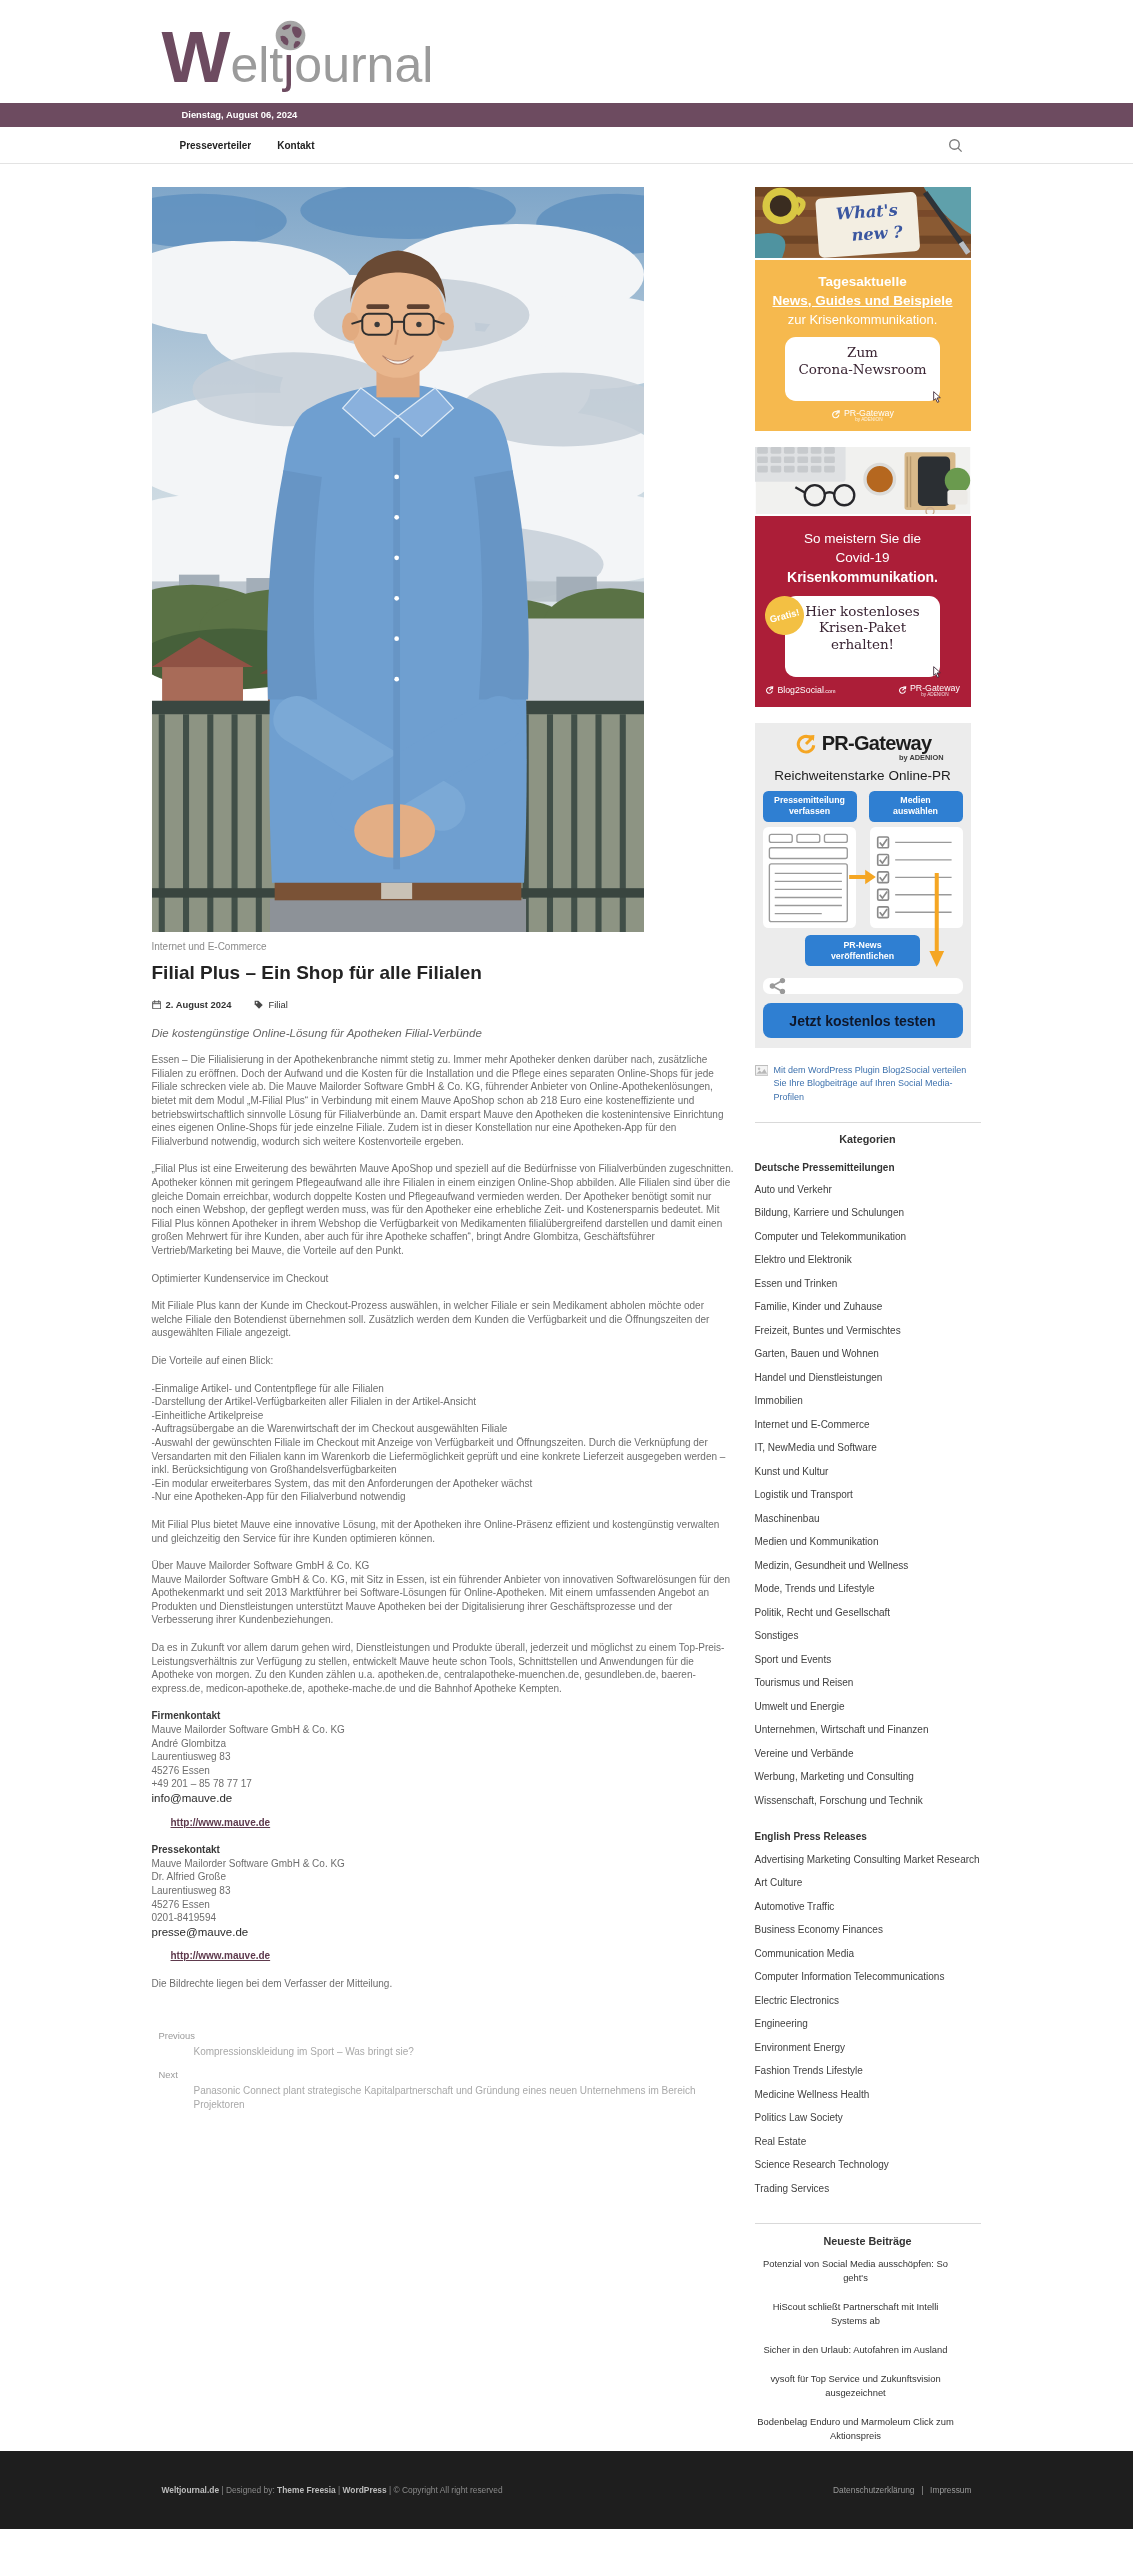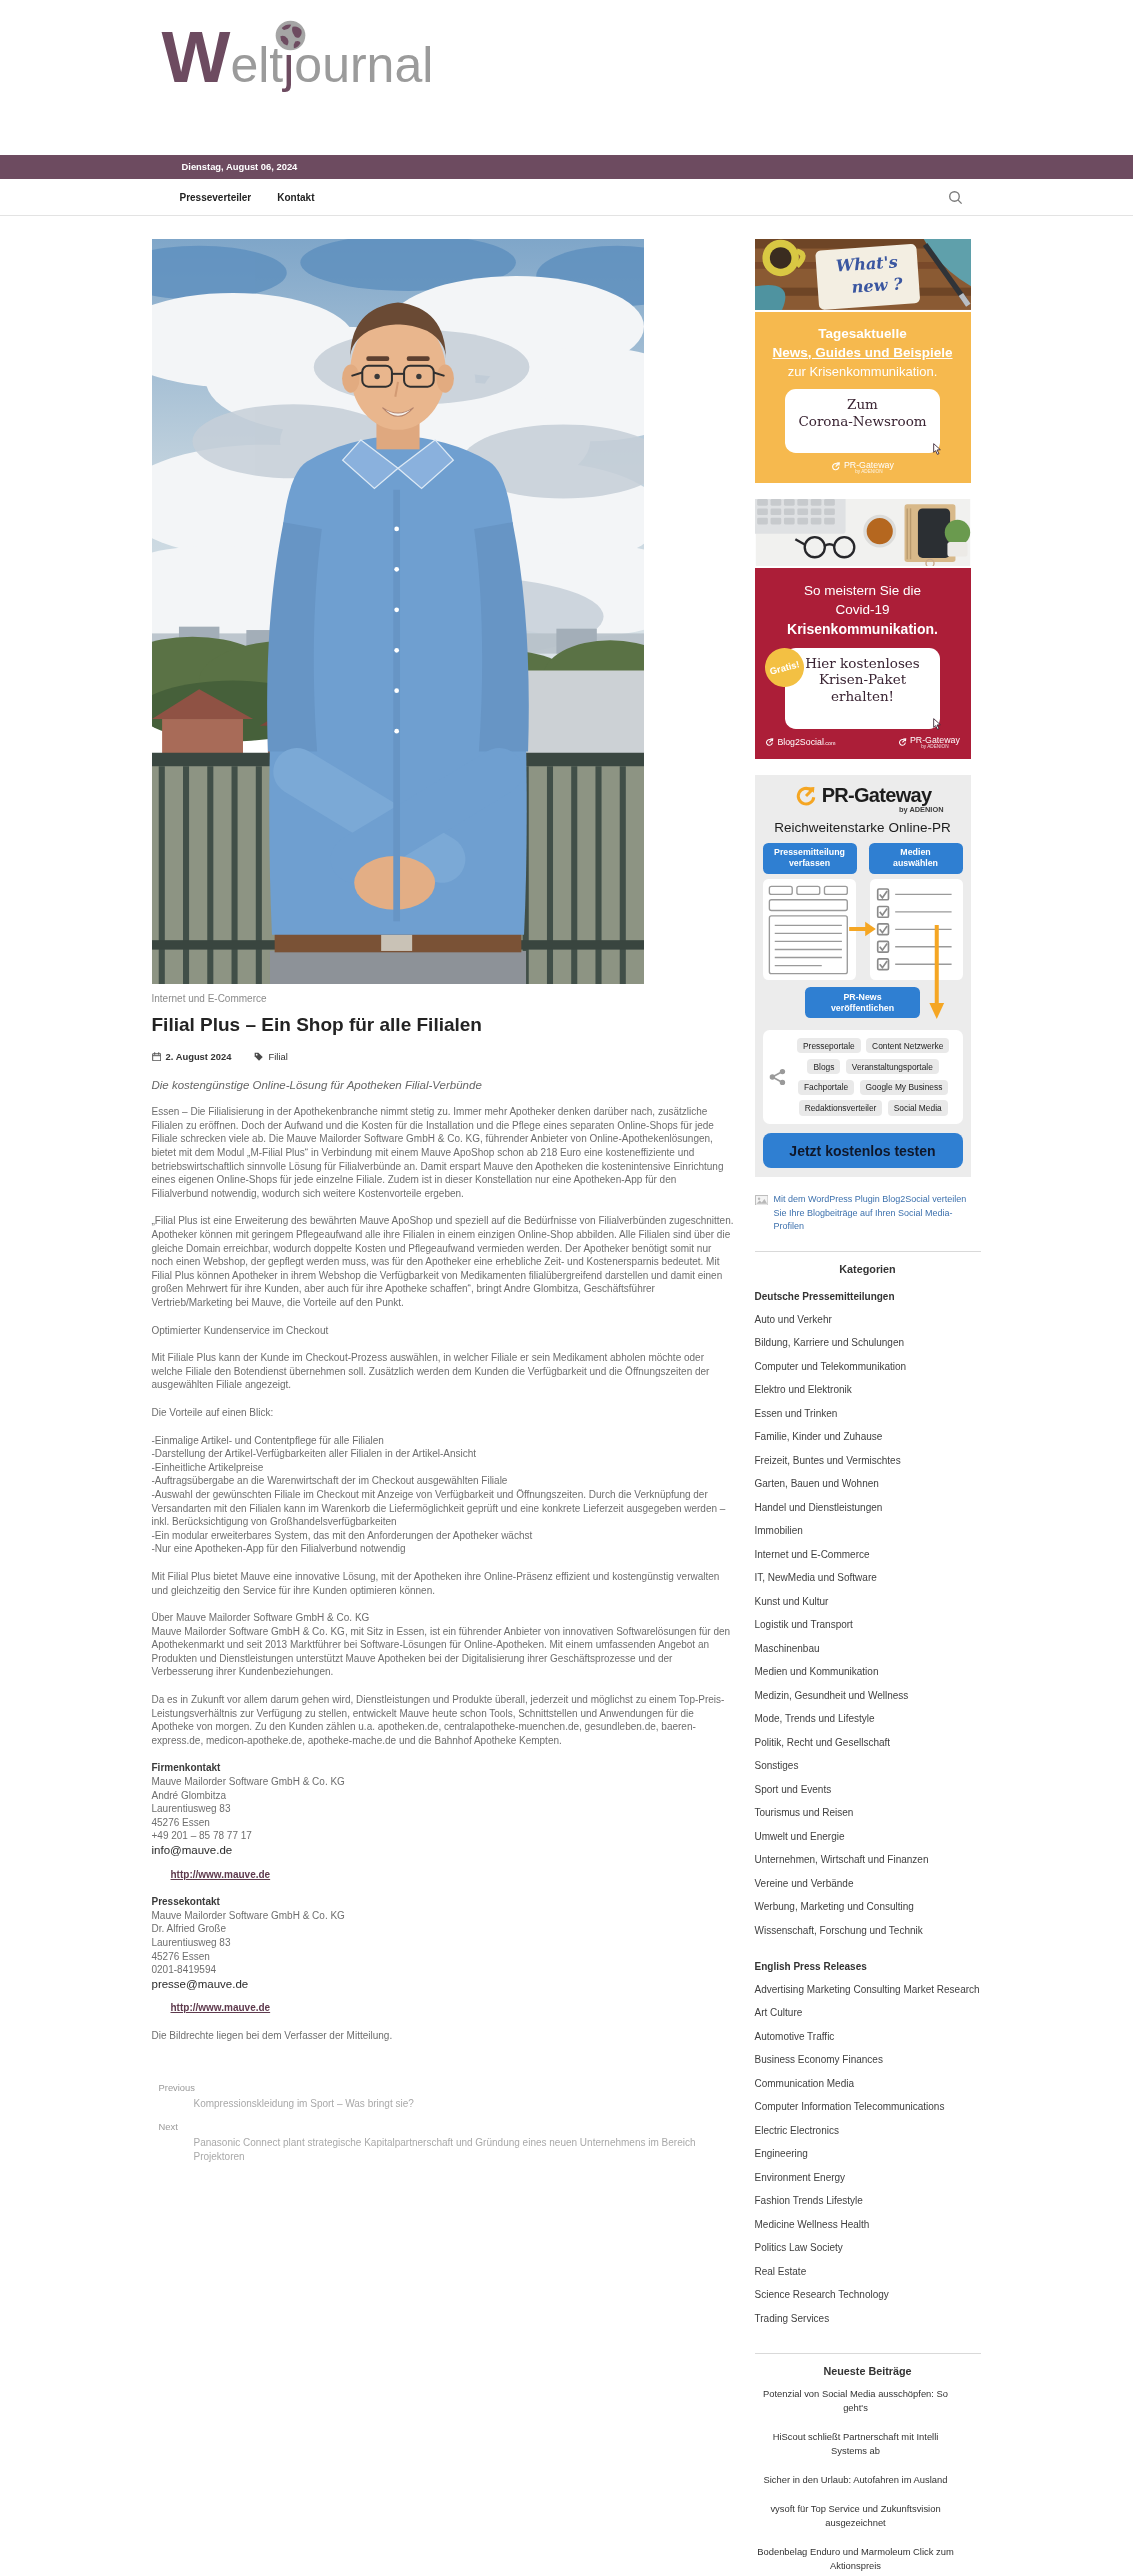--- a/index.html
+++ b/index.html
@@ -7,21 +7,21 @@
     --maroon:#5e3a4d; --link-blue:#3d71ad; --ad-orange:#f6b94e; --ad-red:#ac1e38;
     --ad-blue:#2f7fd2; --footer-bg:#1e1e1e; --scrolltop:#38a3e3;
   }
   *{box-sizing:border-box;}
   html,body{margin:0;padding:0;}
   body{width:1133px;background:#fff;font-family:"Liberation Sans","DejaVu Sans",sans-serif;color:var(--body-grey);}
   .page{width:1133px;position:relative;background:#fff;overflow:hidden;}
   .container{width:830px;margin:0 auto;}
 
   
-  .site-header{height:155px;}
+  .site-header{height:103px;}
   .logo{padding:20px 0 0 10px;white-space:nowrap;line-height:1;}
   .logo-w{font-size:73px;font-weight:bold;color:var(--brand);}
   .logo-grey{font-size:50px;color:var(--logo-grey);}
   .logo-j{font-size:50px;color:var(--brand);position:relative;display:inline-block;}
   .globe{position:absolute;left:-8px;top:-31px;width:31px;height:31px;display:block;}
 
   .date-bar{background:var(--brand);height:24px;}
   .date-bar .container{color:#fff;font-size:9.4px;font-weight:bold;line-height:24px;padding-left:30px;}
 
   .nav-bar{border-bottom:0.7px solid #e3e3e3;height:37px;}
@@ -544,31 +544,20 @@
               <g fill="#9a9a9a">
                 <circle cx="5" cy="13" r="4"></circle>
                 <circle cx="20" cy="5" r="4"></circle>
                 <circle cx="20" cy="21" r="4"></circle>
               </g>
               <g stroke="#9a9a9a" stroke-width="2.5">
                 <line x1="5" y1="13" x2="20" y2="5"></line>
                 <line x1="5" y1="13" x2="20" y2="21"></line>
               </g>
             </svg>
-          <div class="chips">
-
-          <span class="chip">Presseportale</span>
-              <span class="chip">Content Netzwerke</span>
-              <span class="chip">Blogs</span>
-              <span class="chip">Veranstaltungsportale</span>
-              <span class="chip">Fachportale</span>
-              <span class="chip">Google My Business</span>
-              <span class="chip">Redaktionsverteiler</span>
-              <span class="chip">Social Media</span>
-            </div>
         </div>
         <button class="cta-btn">Jetzt kostenlos testen</button>
       </div>
 
       <div class="b2s-note">
         <svg width="13.5" height="10.8" viewBox="0 0 20 16" style="flex:none;margin-top:1.3px;">
             <rect x="0.8" y="0.8" width="18.4" height="14.4" fill="#f4f4f4" stroke="#b9b9b9" stroke-width="1.4"></rect>
             <circle cx="6" cy="5.5" r="1.8" fill="#b9b9b9"></circle>
             <path d="M2 13 L7 8 L10 11 L14 6 L18 13 Z" fill="#b9b9b9"></path>
           </svg>

